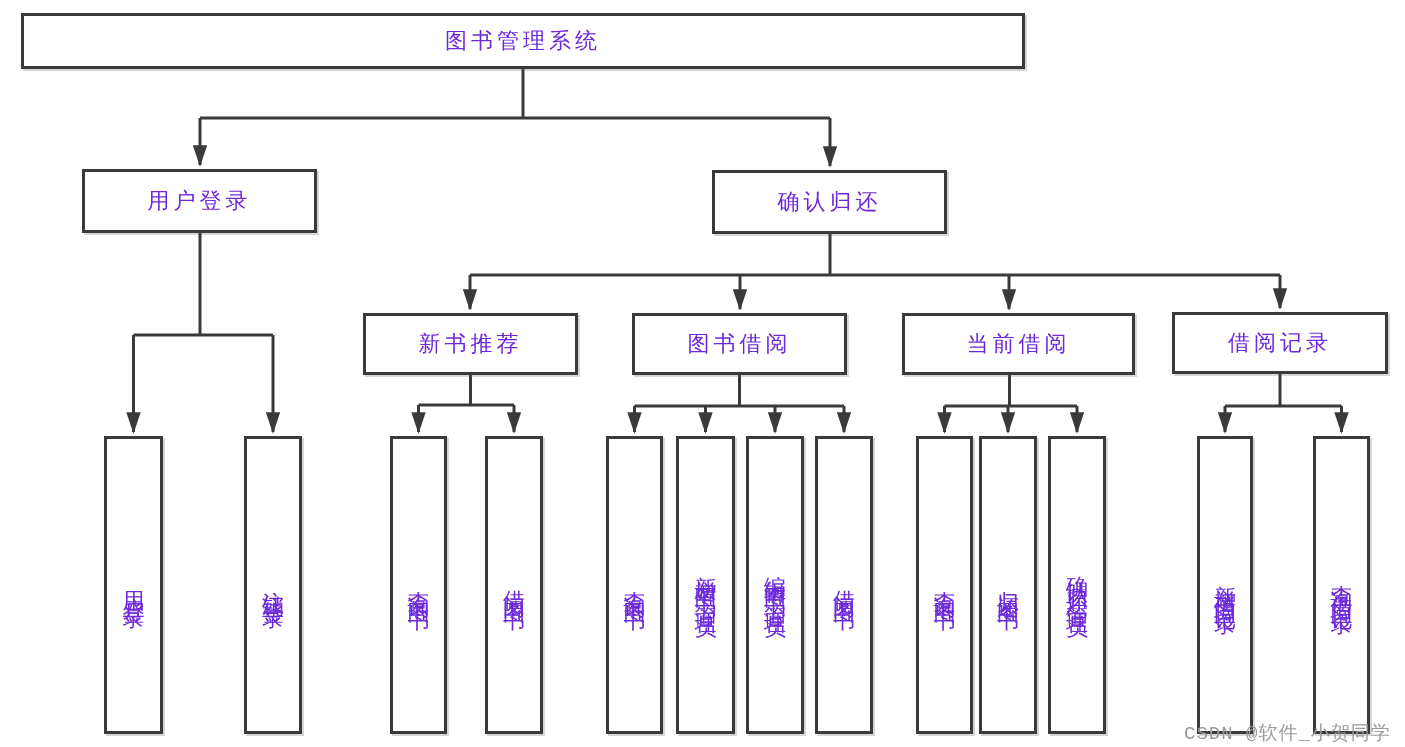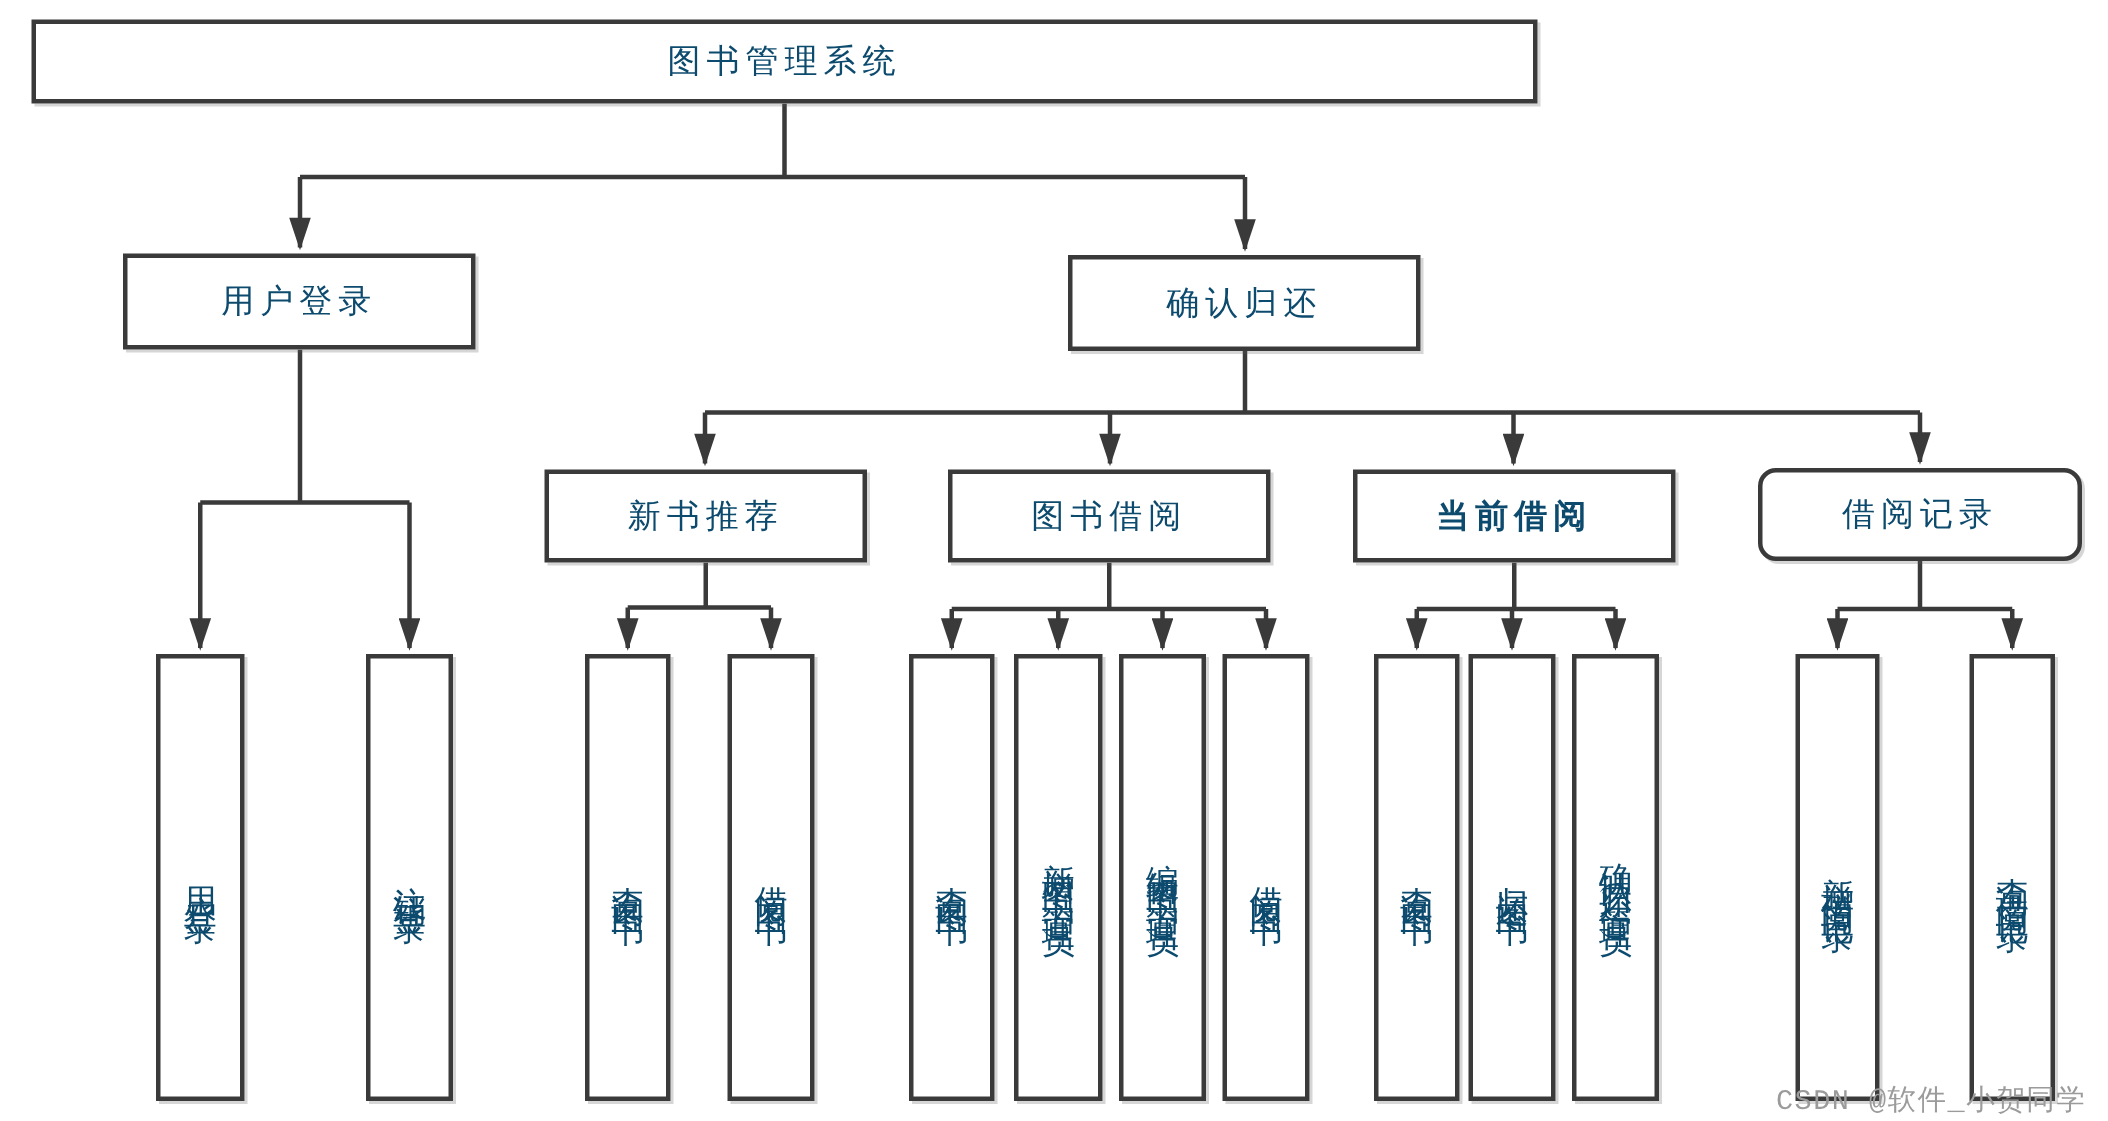--- a/index.html
+++ b/index.html
@@ -15,21 +15,21 @@
     position: absolute;
     left: 0; top: 0;
     width: 1405px; height: 747px;
     z-index: 0;
   }
   .node {
     position: absolute;
     box-sizing: border-box;
     background: #ffffff;
     border: 3px solid #3a3a3a;
-    color: #0c4a6e;
+    color: #6d28d9;
     display: flex;
     align-items: center;
     justify-content: center;
     z-index: 1;
     box-shadow: 2px 2px 0 rgba(90,90,90,0.25);
   }
   .node.h {
     font-size: 22px;
     letter-spacing: 4px;
     white-space: nowrap;
@@ -98,22 +98,22 @@
     </g>
   </svg>
 
   <div class="node h" style="left:21px; top:13px; width:1004px; height:56px;">图书管理系统</div>
 
   <div class="node h" style="left:82px; top:169px; width:235px; height:64px;">用户登录</div>
   <div class="node h" style="left:712px; top:170px; width:235px; height:64px;">确认归还</div>
 
   <div class="node h" style="left:632px; top:313px; width:215px; height:62px;">图书借阅</div>
   <div class="node h" style="left:363px; top:313px; width:215px; height:62px;">新书推荐</div>
-  <div class="node h" style="left:902px; top:313px; width:215px; height:62px;font-weight:bold;">当前借阅</div>
-  <div class="node h" style="left:1172px; top:312px; width:216px; height:62px;border-radius:12px;">借阅记录</div>
+  <div class="node h" style="left:902px; top:313px; width:233px; height:62px;">当前借阅</div>
+  <div class="node h" style="left:1172px; top:312px; width:216px; height:62px;">借阅记录</div>
 
   <div class="node v" style="left:104px; top:436px; width:59px; height:298px;">用户登录</div>
   <div class="node v" style="left:244px; top:436px; width:58px; height:298px;">注销登录</div>
 
   <div class="node v" style="left:390px; top:436px; width:57px; height:298px;">查询图书</div>
   <div class="node v" style="left:485px; top:436px; width:58px; height:298px;">借阅图书</div>
 
   <div class="node v" style="left:606px; top:436px; width:57px; height:298px;">查询图书</div>
   <div class="node v" style="left:676px; top:436px; width:59px; height:298px;">新增图书（管理员）</div>
   <div class="node v" style="left:746px; top:436px; width:58px; height:298px;">编辑图书（管理员）</div>

